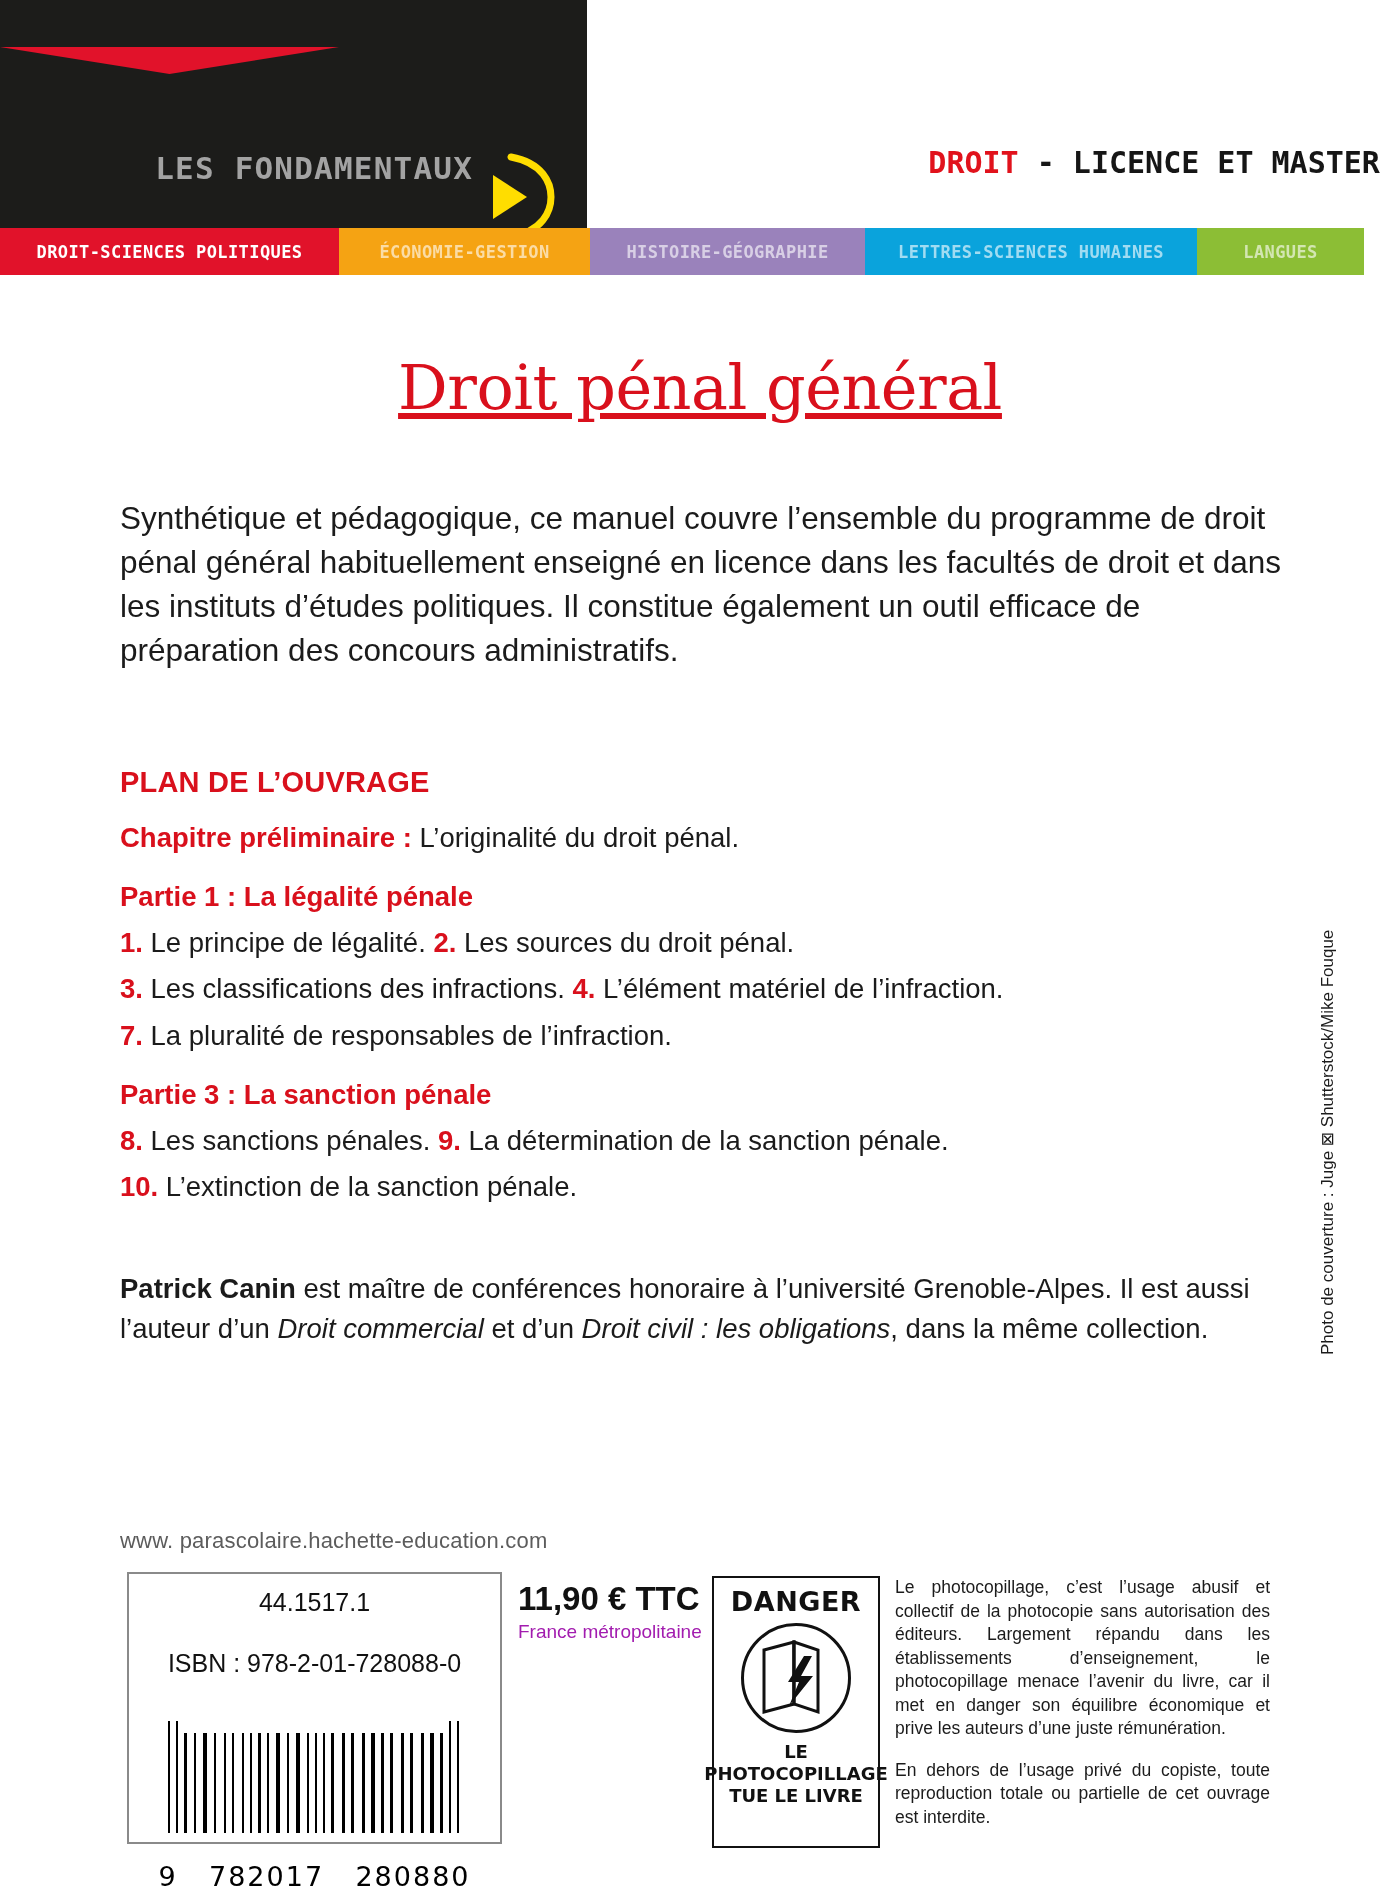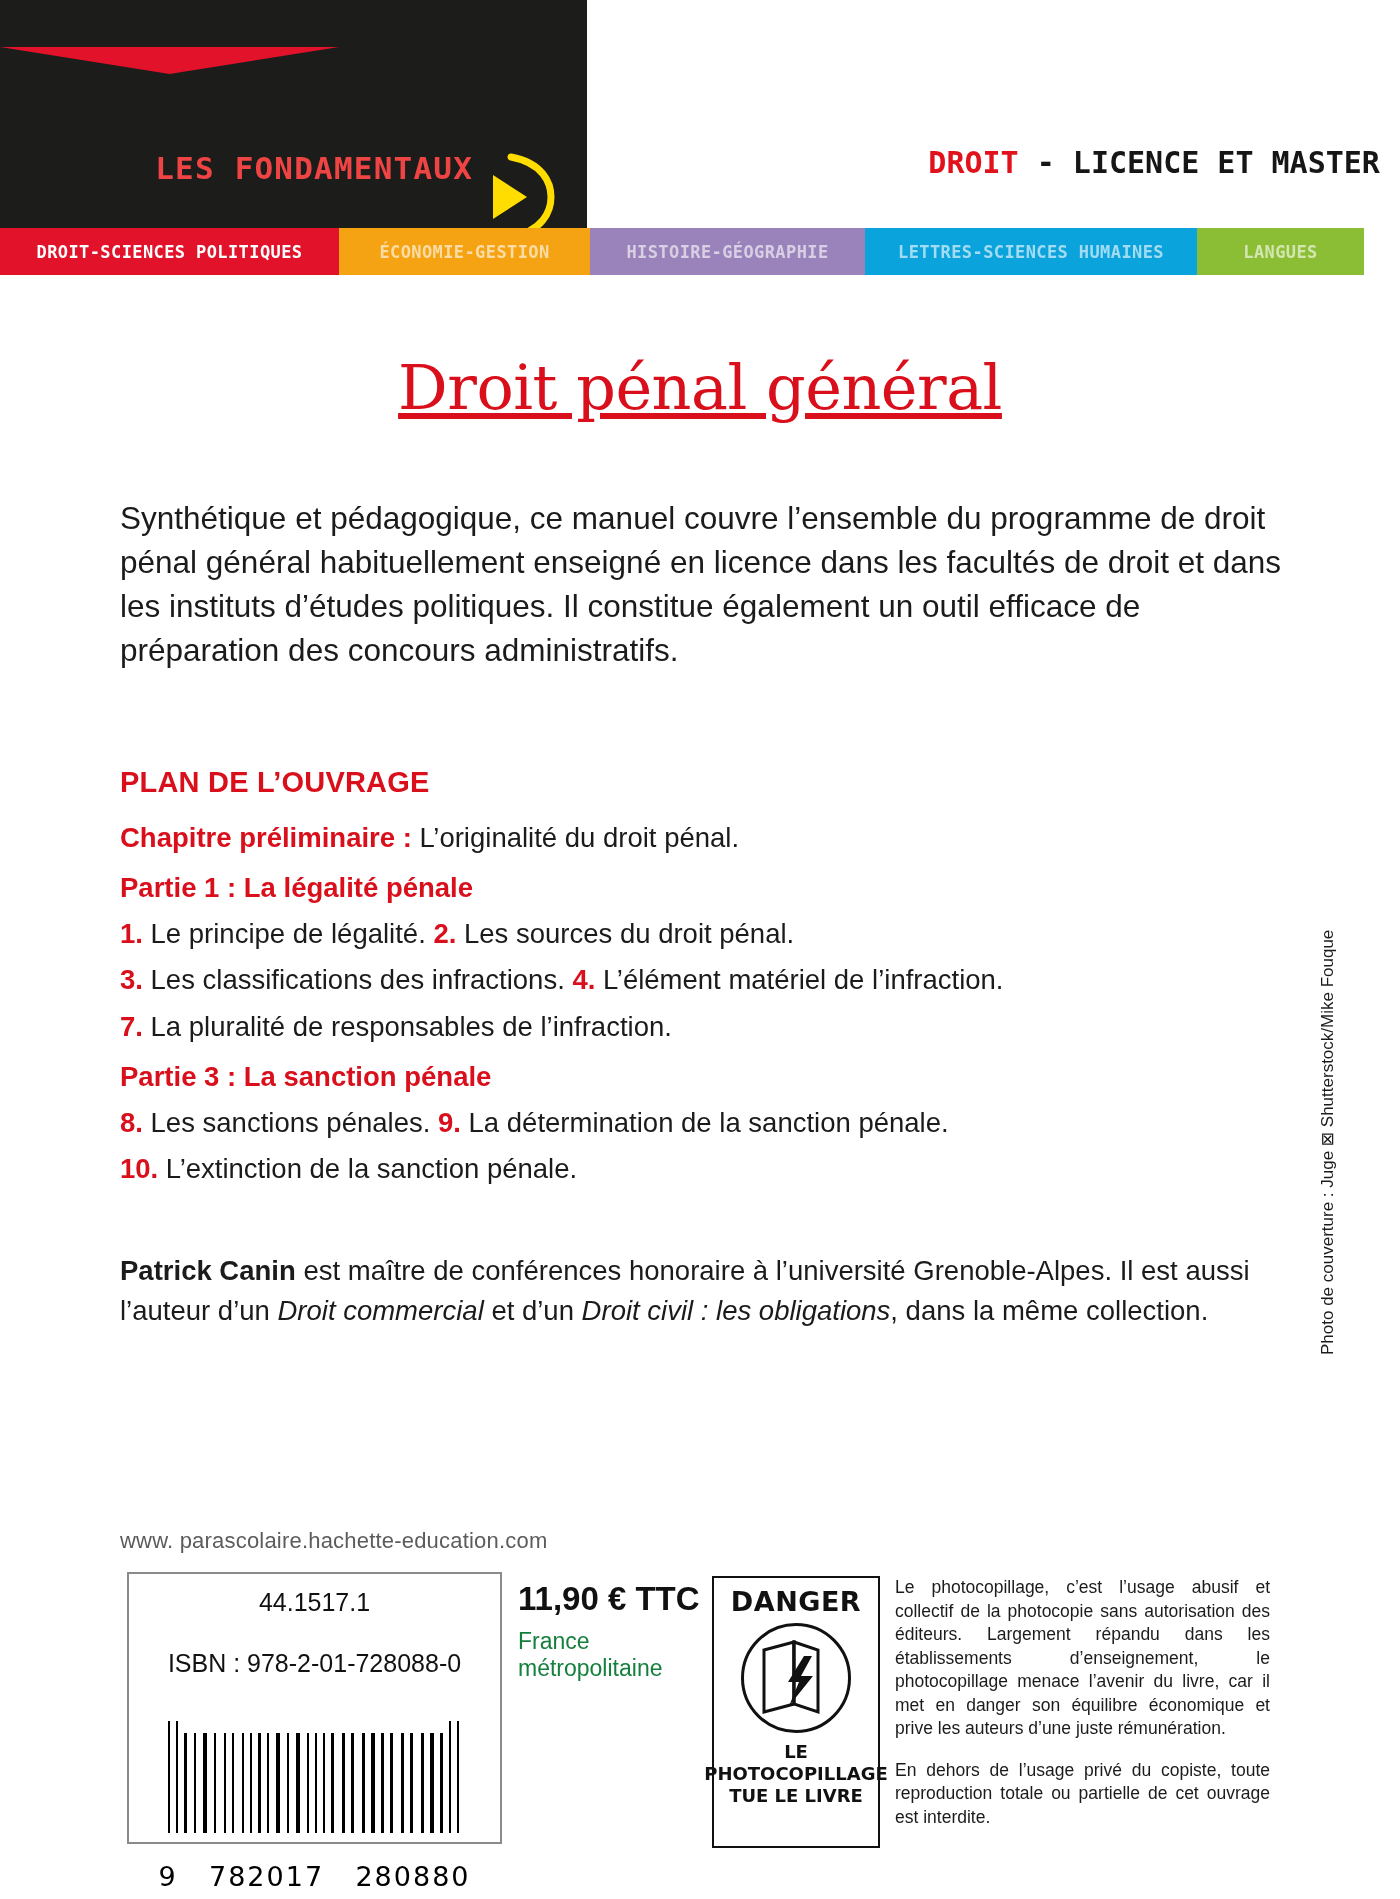--- a/index.html
+++ b/index.html
@@ -17,21 +17,21 @@
   .header-black{
     position:absolute;left:0;top:0;width:587px;height:228px;
     background:#1c1c1a;
   }
   .collection-row{
     position:absolute;left:0;bottom:42px;width:587px;
     display:flex;align-items:center;justify-content:flex-end;
     padding-right:114px;box-sizing:border-box;
   }
   .collection-title{
-    color:#ef4444;
+    color:#a3a3a3;
     font-family:"DejaVu Sans Mono", monospace;
     font-weight:bold;
     font-size:31px;
     letter-spacing:1.2px;
     white-space:nowrap;
   }
   .arrow-logo{
     position:absolute;right:32px;bottom:-16px;width:70px;height:95px;
   }
   .header-right{
@@ -88,21 +88,21 @@
 
   .plan-head{
     margin:94px 8px 0 120px;
     color:#d9101c;
     font-weight:bold;
     font-size:29px;
     letter-spacing:0.2px;
   }
   .plan{margin:0 0 0 120px;font-size:27.5px;line-height:1.35;}
   .plan .part{
-    color:#d9101c;font-weight:bold;margin-top:13px;
+    color:#d9101c;font-weight:bold;margin-top:22px;
   }
   .plan .chap{
     color:#1b1b1b;margin-top:20px;
   }
   .plan .chap .redlabel{color:#d9101c;font-weight:bold;}
   .plan .chapline{margin-top:9px;color:#1b1b1b;}
   .plan .chapline .num{color:#d9101c;font-weight:bold;}
 
   .author{
     margin:64px 118px 0 120px;
@@ -128,21 +128,21 @@
   .bc-isbn{font-size:25px;margin-top:7px;color:#111;}
   .bc-bars{margin-top:18px;height:112px;display:flex;align-items:flex-end;}
   .bc-bars span{display:block;background:#000;margin-right:2px;}
   .bc-digits{
     display:flex;justify-content:space-between;width:312px;margin-top:3px;
     font-family:"DejaVu Sans", sans-serif;font-size:27px;letter-spacing:2px;color:#000;
   }
 
   .price-wrap{position:absolute;left:518px;top:52px;width:200px;}
   .price{font-size:33px;font-weight:bold;color:#111;}
-  .price-sub{font-size:23px;color:#15803d;margin-top:10px;}
+  .price-sub{font-size:19px;color:#a21caf;margin-top:3px;}
 
   .danger-box{
     position:absolute;left:712px;top:48px;width:168px;height:272px;
     border:2px solid #111;box-sizing:border-box;background:#fff;
     display:flex;flex-direction:column;align-items:center;
   }
   .danger-word{
     margin-top:8px;
     font-family:"DejaVu Sans", sans-serif;
     font-weight:bold;font-size:27px;letter-spacing:0.5px;color:#111;

